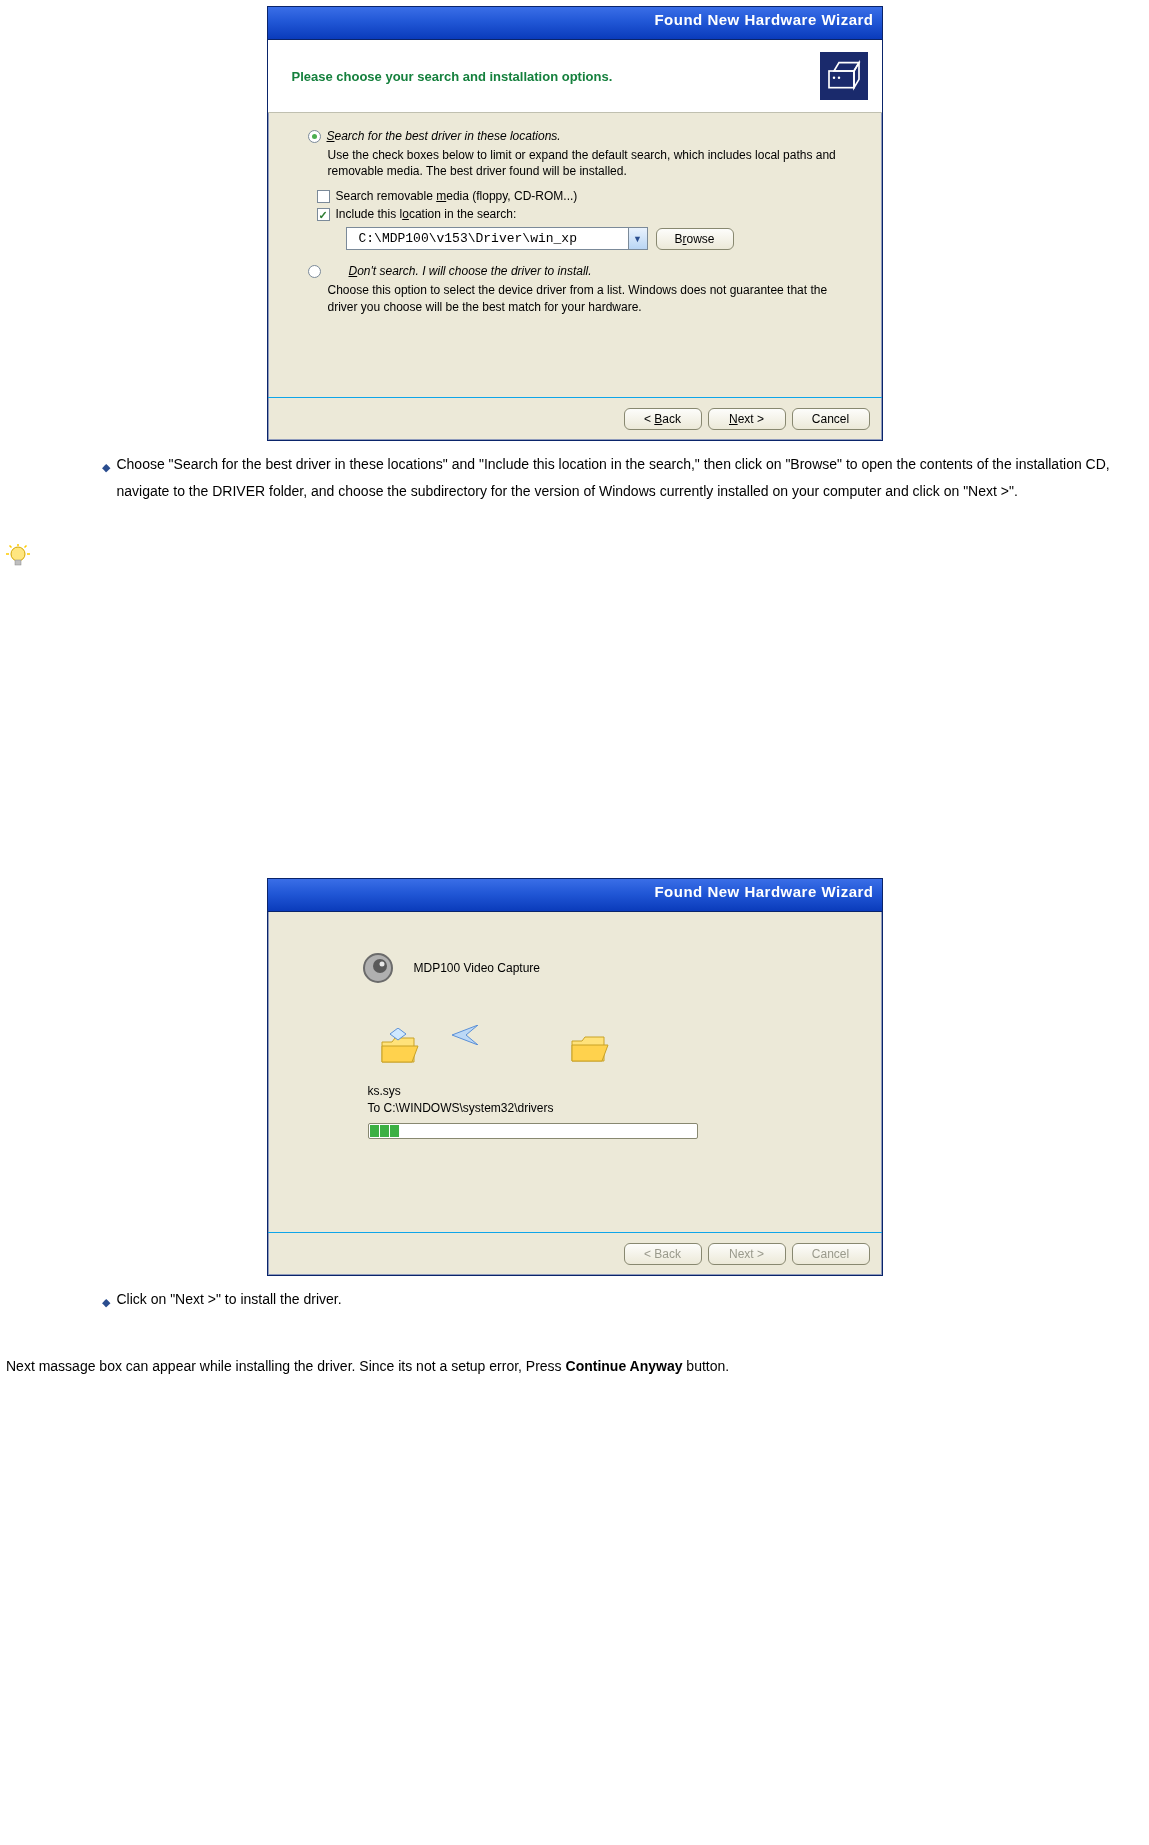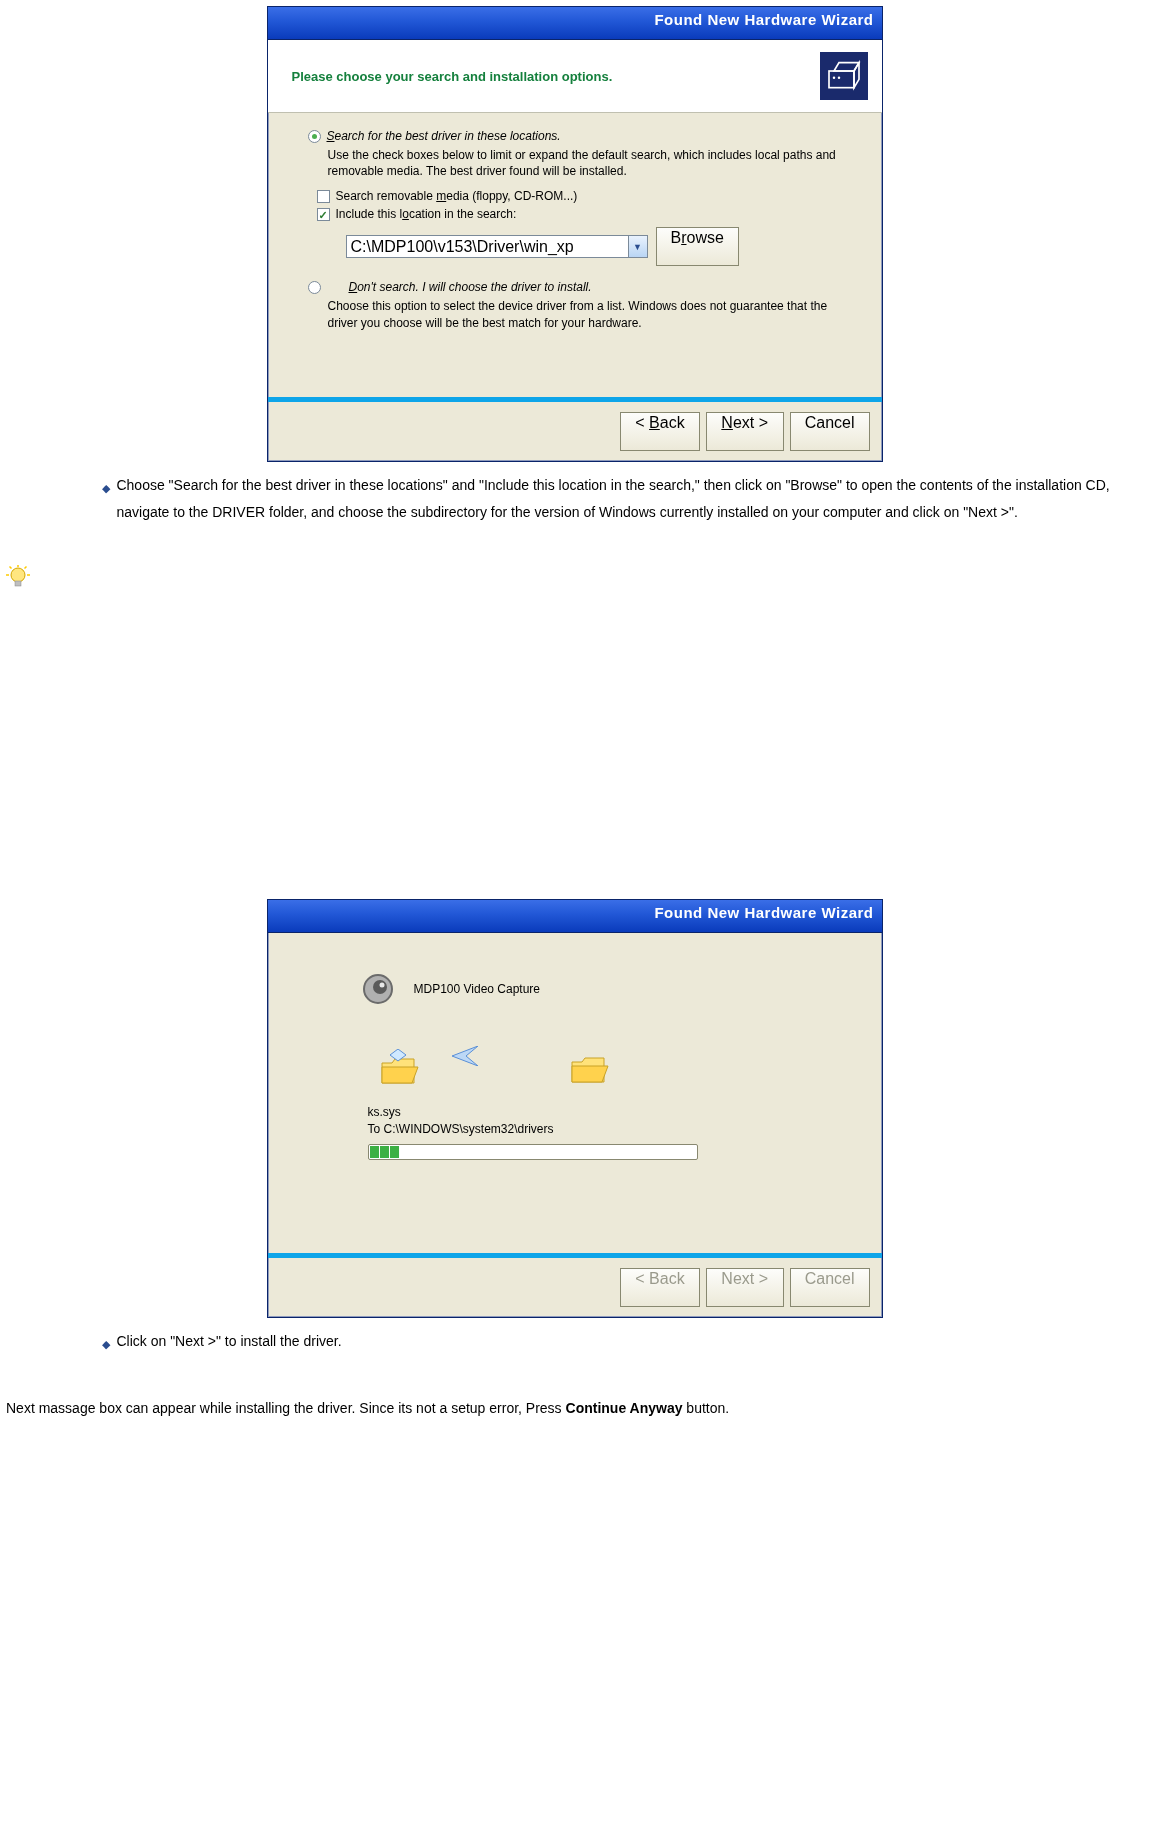--- a/index.html
+++ b/index.html
@@ -121,51 +121,51 @@
     flex: 1;
     display: flex;
     border: 1px solid #7b8a99;
     background: #fff;
     height: 21px;
     max-width: 300px;
   }
   .combo input {
     flex: 1;
     border: none;
-    font-family: Liberation Sans, sans-serif;
-    font-size: 16px;
-    padding: 0 4px;
+    font-family: Liberation Mono, monospace;
+    font-size: 13px;
+    padding: 0 12px;
     background: transparent;
     outline: none;
   }
   .combo-btn {
     width: 18px;
     background: linear-gradient(to bottom, #e9f2fd, #b9d5f4);
     border-left: 1px solid #7b8a99;
     display: flex; align-items: center; justify-content: center;
     font-size: 9px;
     color: #2a4d8f;
   }
   .xp-btn {
     font-family: Tahoma, sans-serif;
-    font-size: 16px;
+    font-size: 12px;
     padding: 2px 14px;
-    height: 39px;
+    height: 22px;
     border: 1px solid #888870;
-    border-radius: 0;
+    border-radius: 6px;
     background: linear-gradient(to bottom, #fdfdfb, #ece9d8);
     cursor: default;
     min-width: 78px;
     text-align: center;
     box-sizing: border-box;
     line-height: 16px;
   }
   .xp-btn.disabled { color: #9a9a8c; }
   .xp-footer {
-    border-top: 5px solid #0ea5e9;
+    border-top: 1px solid #0ea5e9;
     padding: 10px 12px;
     display: flex;
     justify-content: flex-end;
     gap: 6px;
   }
   .bullet-para {
     display: flex;
     align-items: flex-start;
     gap: 6px;
     padding: 0 8px 0 102px;

